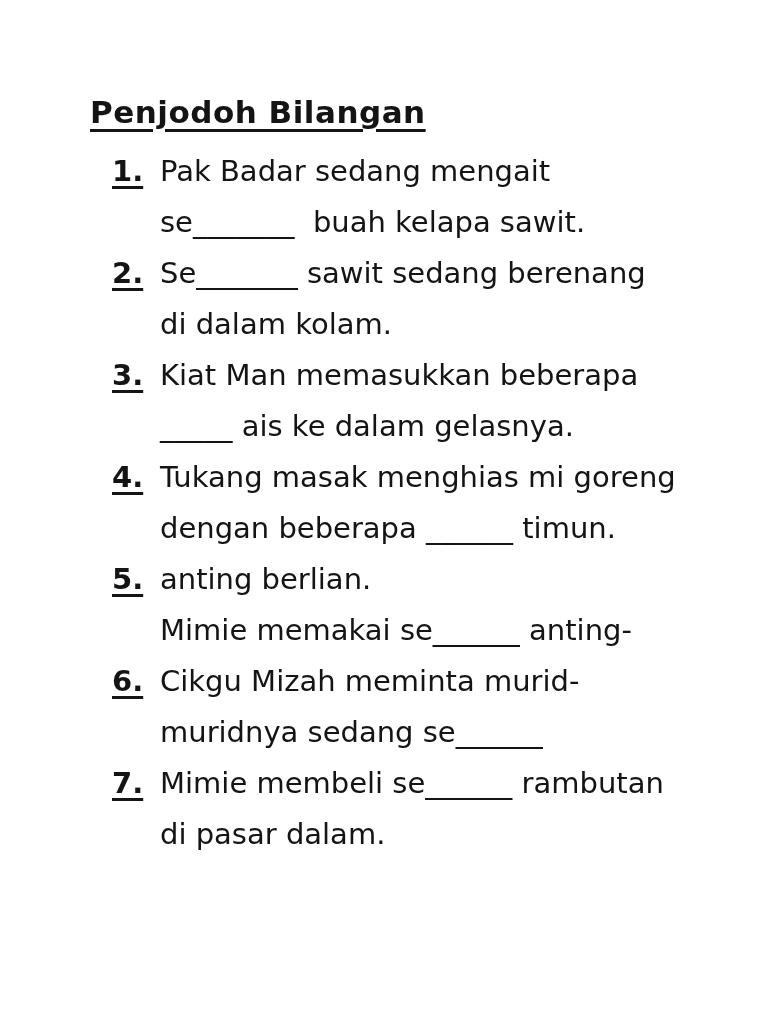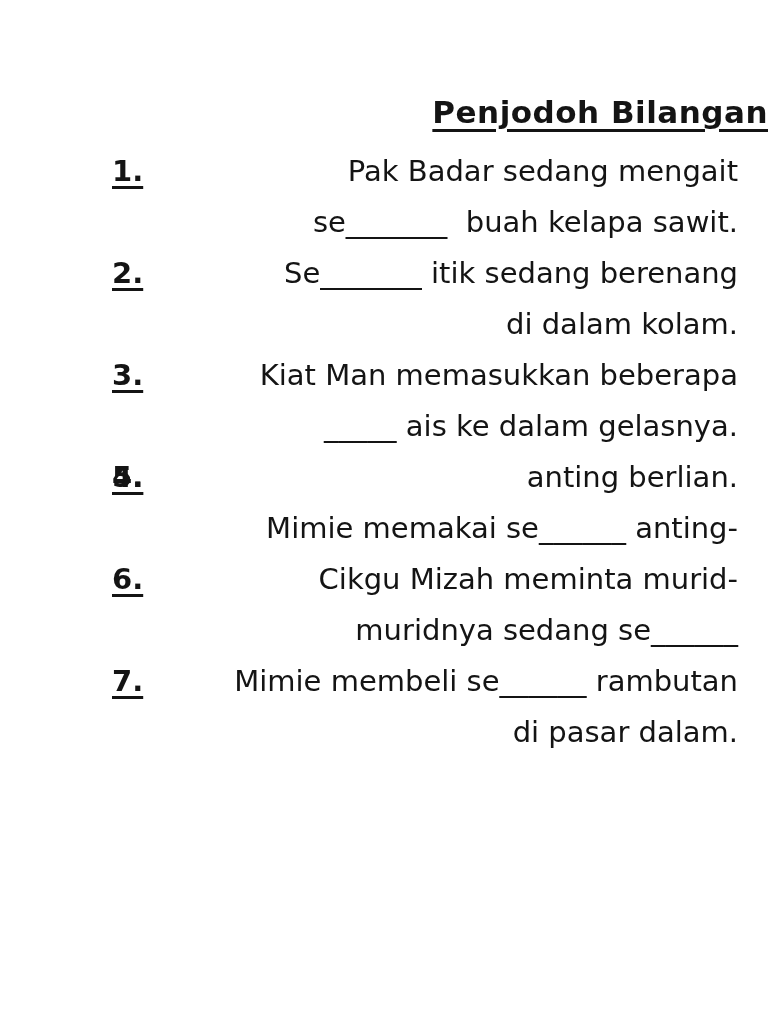--- a/index.html
+++ b/index.html
@@ -11,21 +11,20 @@
     position: relative;
     width: 768px;
     height: 1024px;
     background: #ffffff;
     color: #141414;
     font-family: "DejaVu Sans", sans-serif;
     overflow: hidden;
   }
   .content {
     padding-top: 94px;
-    text-align: right;
   }
   .title {
     margin: 0 0 16px 90px;
     font-size: 31px;
     font-weight: bold;
     letter-spacing: 0.5px;
     text-decoration: underline;
     text-decoration-thickness: 3px;
     text-underline-offset: 6px;
   }
@@ -58,32 +57,34 @@
     <h1 class="title">Penjodoh Bilangan</h1>
 
     <div class="item">
       <span class="num">1.</span>
       <div class="line">Pak Badar sedang mengait</div>
       <div class="line">se_______  buah kelapa sawit.</div>
     </div>
 
     <div class="item">
       <span class="num">2.</span>
-      <div class="line">Se_______ itik sedang berenang</div>
+      <div class="line">Se_______ sawit sedang berenang</div>
       <div class="line">di dalam kolam.</div>
     </div>
 
     <div class="item">
       <span class="num">3.</span>
       <div class="line">Kiat Man memasukkan beberapa</div>
       <div class="line">_____ ais ke dalam gelasnya.</div>
     </div>
 
     <div class="item">
       <span class="num">4.</span>
+      <div class="line">Tukang masak menghias mi goreng</div>
+      <div class="line">dengan beberapa ______ timun.</div>
     </div>
 
     <div class="item">
       <span class="num">5.</span>
       <div class="line">anting berlian.</div>
       <div class="line">Mimie memakai se______ anting-</div>
     </div>
 
     <div class="item">
       <span class="num">6.</span>

